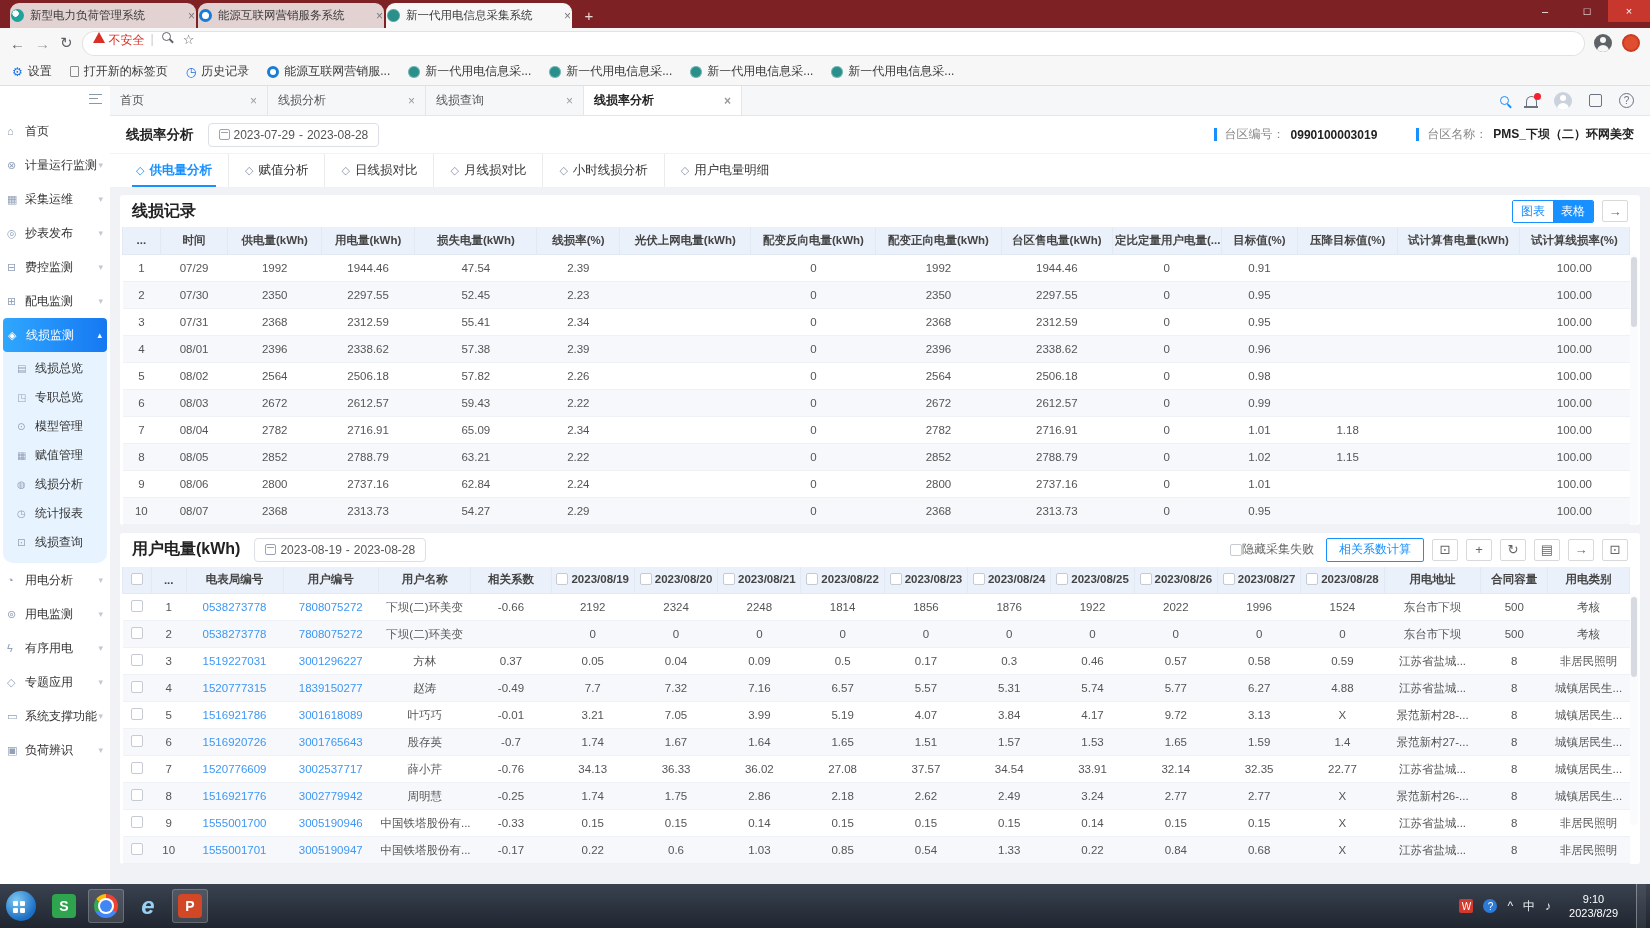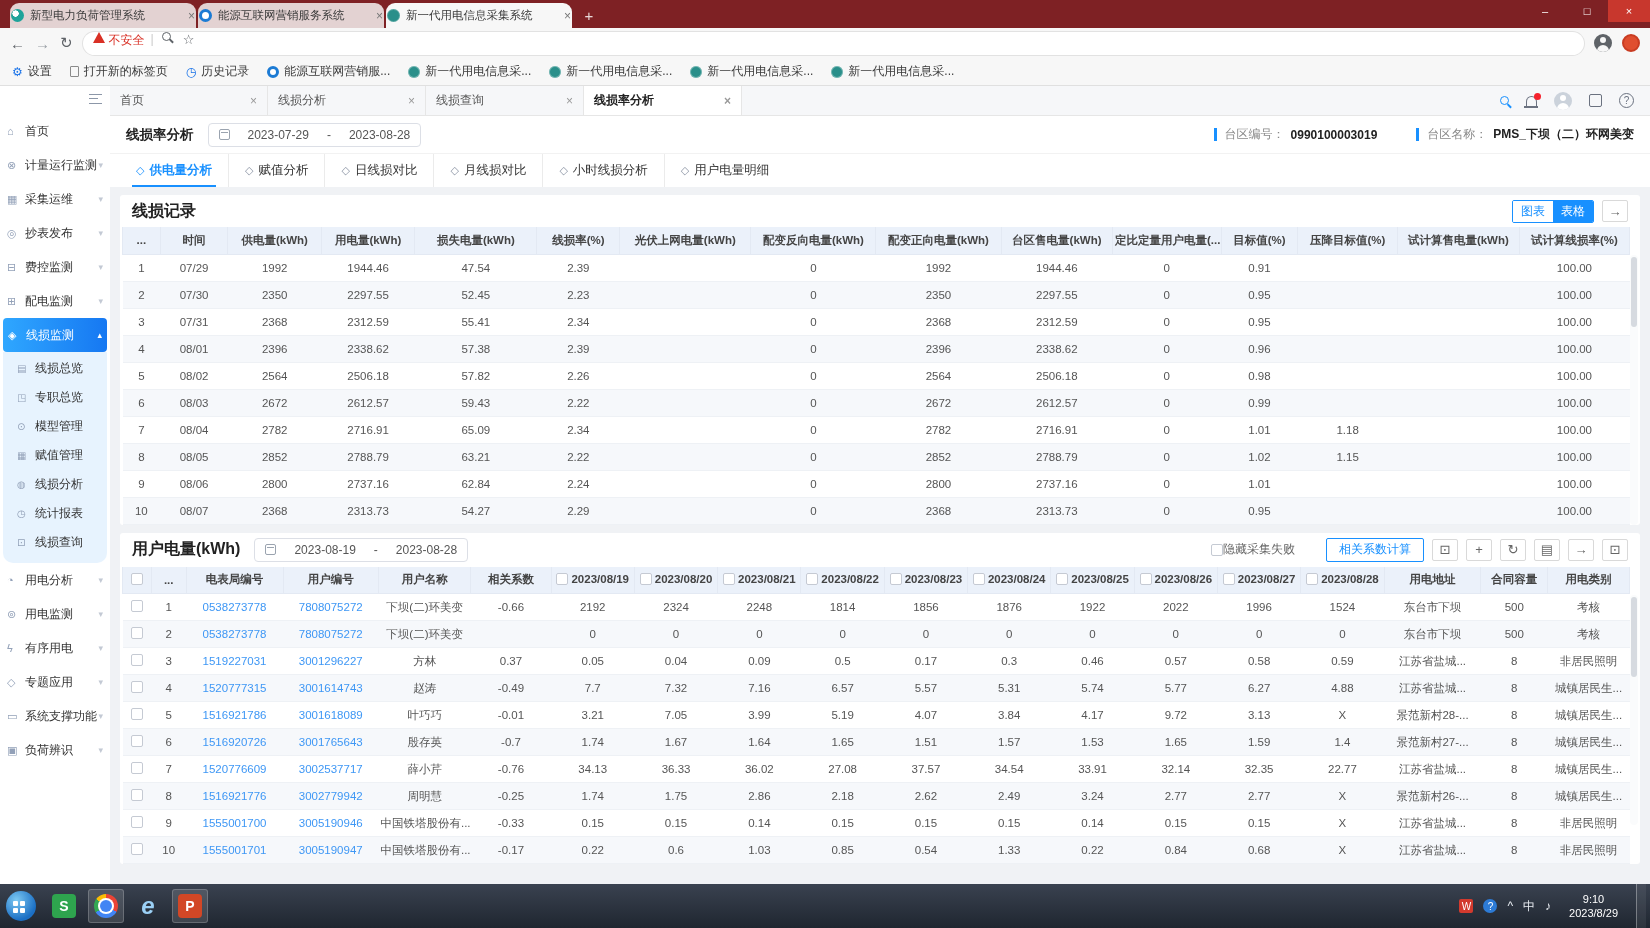--- a/index.html
+++ b/index.html
@@ -80,21 +80,21 @@
   .bell::after { content:""; position:absolute; left:-3px; bottom:-2px; width:14px; height:1.5px; background:#6B7280; }
   .bell .badge { position:absolute; top:-4px; right:-5px; width:7px; height:7px; border-radius:50%; background:#F5222D; }
   .avatar-app { width:18px; height:18px; border-radius:50%; background:#CBD2DB; position:relative; overflow:hidden; }
   .avatar-app::before { content:""; position:absolute; width:6px; height:6px; border-radius:50%; background:#fff; left:6px; top:3px; }
   .avatar-app::after { content:""; position:absolute; width:12px; height:7px; border-radius:6px 6px 0 0; background:#fff; left:3px; top:11px; }
   .fsq { width:13px; height:13px; border:1.5px solid #6B7280; border-radius:2px; }
   .helpc { width:15px; height:15px; border:1.5px solid #6B7280; border-radius:50%; color:#6B7280; font-size:10px; display:flex; align-items:center; justify-content:center; }
 
   .phead { height:37px; background:#fff; display:flex; align-items:center; padding:0 16px; flex:none; }
   .phead-title { font-size:13.5px; font-weight:bold; color:#222; margin-right:14px; }
-  .datebox { height:24px; border:1px solid #DCDFE6; border-radius:4px; display:flex; align-items:center; padding:0 10px; gap:18px; font-size:12px; color:#555; background:#fff; }
+  .datebox { height:24px; border:1px solid #DCDFE6; border-radius:4px; display:flex; align-items:center; padding:0 10px; gap:4px; font-size:12px; color:#555; background:#fff; }
   .cal { width:11px; height:11px; border:1.3px solid #9aa3af; border-radius:2px; position:relative; }
   .cal::before { content:""; position:absolute; top:2px; left:1px; right:1px; height:1.3px; background:#9aa3af; }
   .station { margin-left:auto; display:flex; align-items:center; gap:39px; font-size:12px; }
   .st-item { display:flex; align-items:center; }
   .st-bar { width:3px; height:13px; background:#1890FF; margin-right:8px; }
   .st-label { color:#888; margin-right:6px; }
   .st-val { color:#222; font-weight:bold; }
 
   .stabs { height:34px; background:#fff; display:flex; align-items:center; padding:0 10px; border-top:1px solid #F2F2F2; flex:none; }
   .stab { display:flex; align-items:center; gap:5px; padding:0 16px; font-size:12.5px; color:#333; height:100%; position:relative; border-left:1px solid #EBEBEB; }
@@ -106,21 +106,21 @@
 
   .panel { background:#fff; margin:8px 10px 0; border-radius:3px; position:relative; flex:none; }
   .phd { height:32px; display:flex; align-items:center; padding:0 12px; }
   .phd-title { font-size:16px; font-weight:bold; color:#222; }
   .phd-right { margin-left:auto; display:flex; align-items:center; gap:8px; }
   .toggle { display:flex; border:1px solid #1890FF; border-radius:2px; overflow:hidden; font-size:12px; }
   .toggle span { padding:2px 8px; color:#1890FF; background:#fff; }
   .toggle span.on { background:#1890FF; color:#fff; }
   .icbtn { min-width:26px; height:22px; border:1px solid #D9D9D9; border-radius:2px; background:#fff; color:#666; font-size:13px; display:flex; align-items:center; justify-content:center; padding:0 4px; }
   .calcbtn { height:24px; border:1px solid #1890FF; color:#1890FF; background:#fff; border-radius:2px; font-size:12px; padding:0 12px; display:flex; align-items:center; }
-  .hidef { display:flex; align-items:center; gap:0; font-size:12px; color:#666; margin-right:23px;padding-left:18px; }
+  .hidef { display:flex; align-items:center; gap:0; font-size:12px; color:#666; margin-right:4px;padding-left:18px; }
   .cbx { width:12px; height:12px; border:1px solid #C5CAD3; border-radius:2px; background:#fff; display:inline-block; flex:none; }
 
   table { border-collapse:collapse; table-layout:fixed; width:calc(100% - 12px); margin-left:2px; }
   th { background:#EBF1FA; font-size:11.5px; color:#444; font-weight:bold; height:27px; border:1px solid #E3E9F3; border-top:none; white-space:nowrap; overflow:hidden; text-align:center; padding:0 2px; }
   td { font-size:11.5px; color:#555; height:27px; text-align:center; border-bottom:1px solid #EEF1F5; white-space:nowrap; overflow:hidden; padding:0 2px; }
   tbody tr:nth-child(even) { background:#F6F8FB; }
   td.link { color:#3E97F5; }
   th .dh { display:inline-flex; align-items:center; gap:3px; max-width:100%; overflow:hidden; }
   .vscroll { position:absolute; top:0; right:2px; width:8px; background:#FAFBFC; border-radius:4px; }
   .vscroll .thumb { width:6px; margin:2px auto 0; background:#D6DAE0; border-radius:3px; }
@@ -828,21 +828,21 @@
                 <td>0.59</td>
                 <td>江苏省盐城...</td>
                 <td>8</td>
                 <td>非居民照明</td>
               </tr>
 
               <tr>
                 <td><span class="cbx"></span></td>
                 <td>4</td>
                 <td class="link">1520777315</td>
-                <td class="link">3001614743</td>
+                <td class="link">1839150277</td>
                 <td>赵涛</td>
                 <td>-0.49</td>
                 <td>7.7</td>
                 <td>7.32</td>
                 <td>7.16</td>
                 <td>6.57</td>
                 <td>5.57</td>
                 <td>5.31</td>
                 <td>5.74</td>
                 <td>5.77</td>

